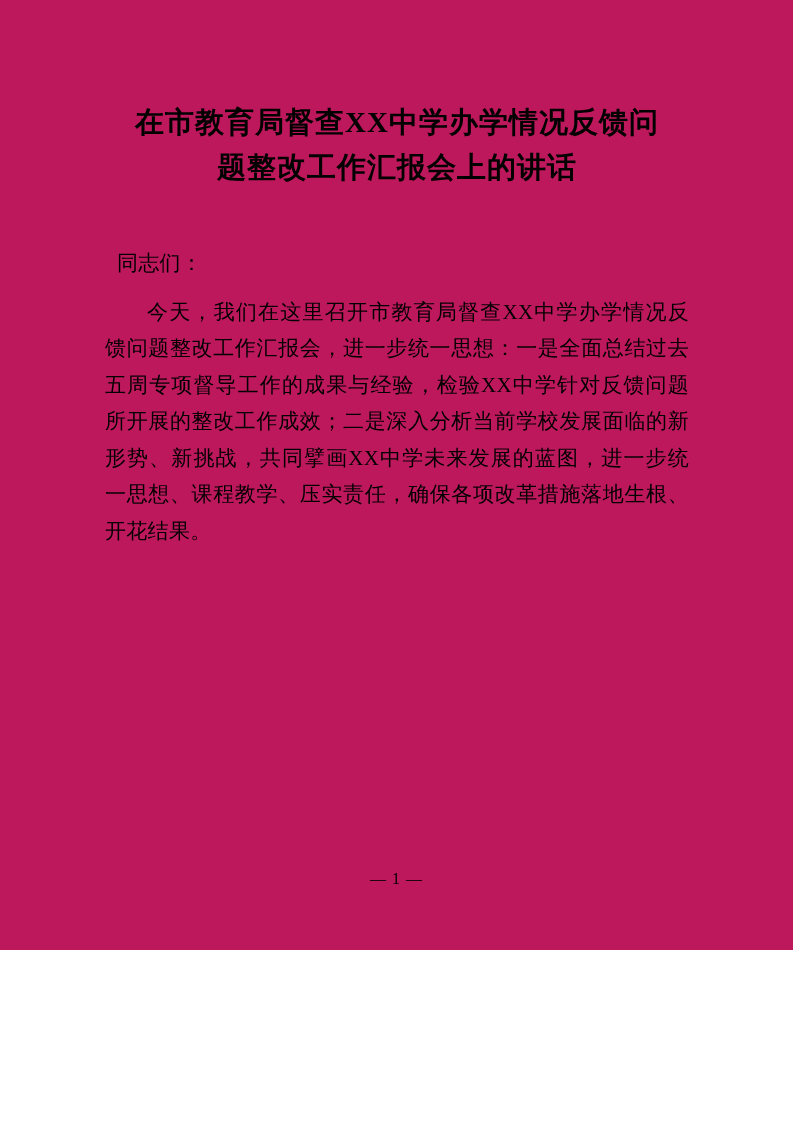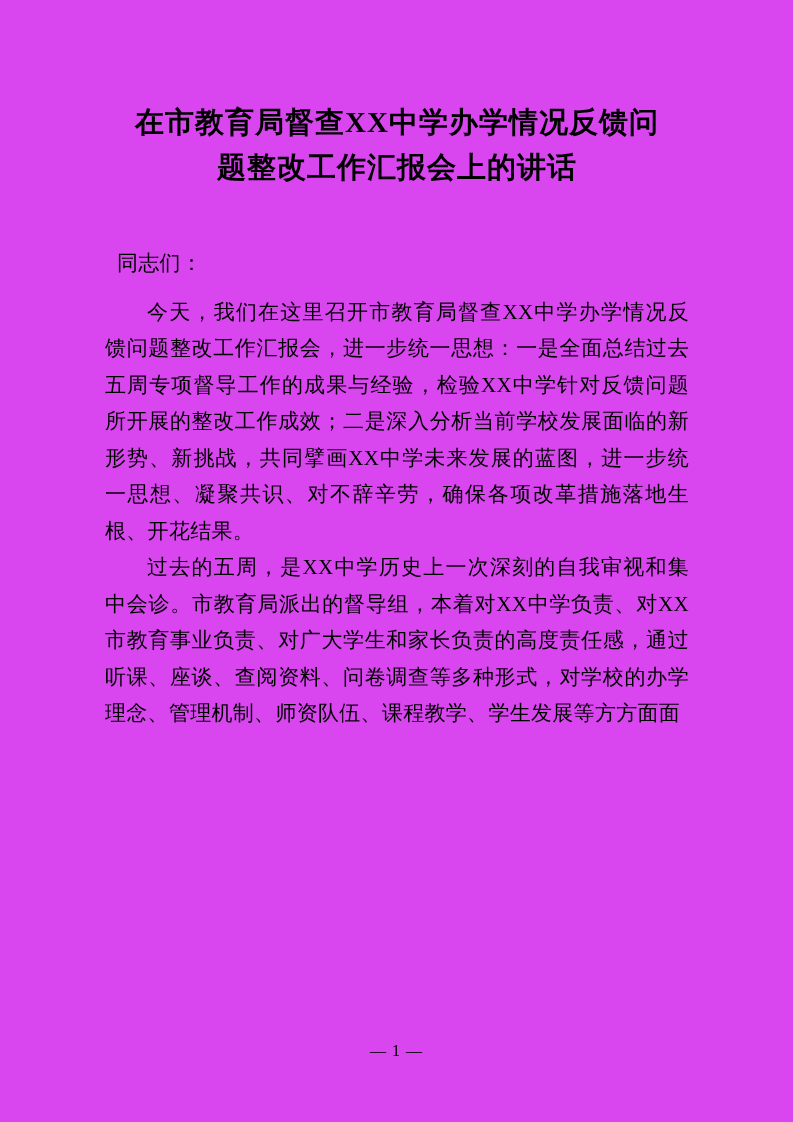--- a/index.html
+++ b/index.html
@@ -11,24 +11,24 @@
     width: 793px;
     height: 1122px;
     font-family: "Liberation Serif", "DejaVu Serif", serif;
     color: #000000;
     position: relative;
     overflow: hidden;
   }
   .page {
     box-sizing: border-box;
     width: 793px;
-    height: 1122px;
+    height: 950px;
     padding: 100px 104px 16px 105px;
     position: relative;
-    background: #d946ef;
+    background: #be185d;
   }
   .doc-title {
     font-size: 29px;
     font-weight: bold;
     line-height: 45px;
     text-align: center;
     letter-spacing: 1px;
     max-width: 540px;
     margin: 0 auto 55px auto;
   }
@@ -64,22 +64,21 @@
 <body>
 
 <div class="page">
 
   <h1 class="doc-title">在市教育局督查XX中学办学情况反馈问题整改工作汇报会上的讲话</h1>
 
   <div class="body-text">
 
     <p class="salutation">同志们：</p>
 
-    <p class="para"><span>今天，我们在这里召开市教育局督查XX中学办学情况反馈问题整改工作汇报会，进一步统一思想：</span><span class="bold">一是</span><span>全面总结过去五周专项督导工作的成果与经验，检验XX中学针对反馈问题所开展的整改工作成效；</span><span class="bold">二是</span><span>深入分析当前学校发展面临的新形势、新挑战，共同擘画XX中学未来发展的蓝图，进一步统一思想、凝聚共识、对不辞辛劳，确保各项改革措施落地生根、开花结果。</span></p>
+    <p class="para"><span>今天，我们在这里召开市教育局督查XX中学办学情况反馈问题整改工作汇报会，进一步统一思想：</span><span class="bold">一是</span><span>全面总结过去五周专项督导工作的成果与经验，检验XX中学针对反馈问题所开展的整改工作成效；</span><span class="bold">二是</span><span>深入分析当前学校发展面临的新形势、新挑战，共同擘画XX中学未来发展的蓝图，进一步统一思想、课程教学、压实责任，确保各项改革措施落地生根、开花结果。</span></p>
 
 
-    <p class="para"><span>过去的五周，是XX中学历史上一次深刻的自我审视和集中会诊。市教育局派出的督导组，本着对XX中学负责、对XX市教育事业负责、对广大学生和家长负责的高度责任感，通过听课、座谈、查阅资料、问卷调查等多种形式，对学校的办学理念、管理机制、师资队伍、课程教学、学生发展等方方面面</span></p>
 
   </div>
 
   <div class="page-footer">— 1 —</div>
 
 </div>
 
 </body></html>

